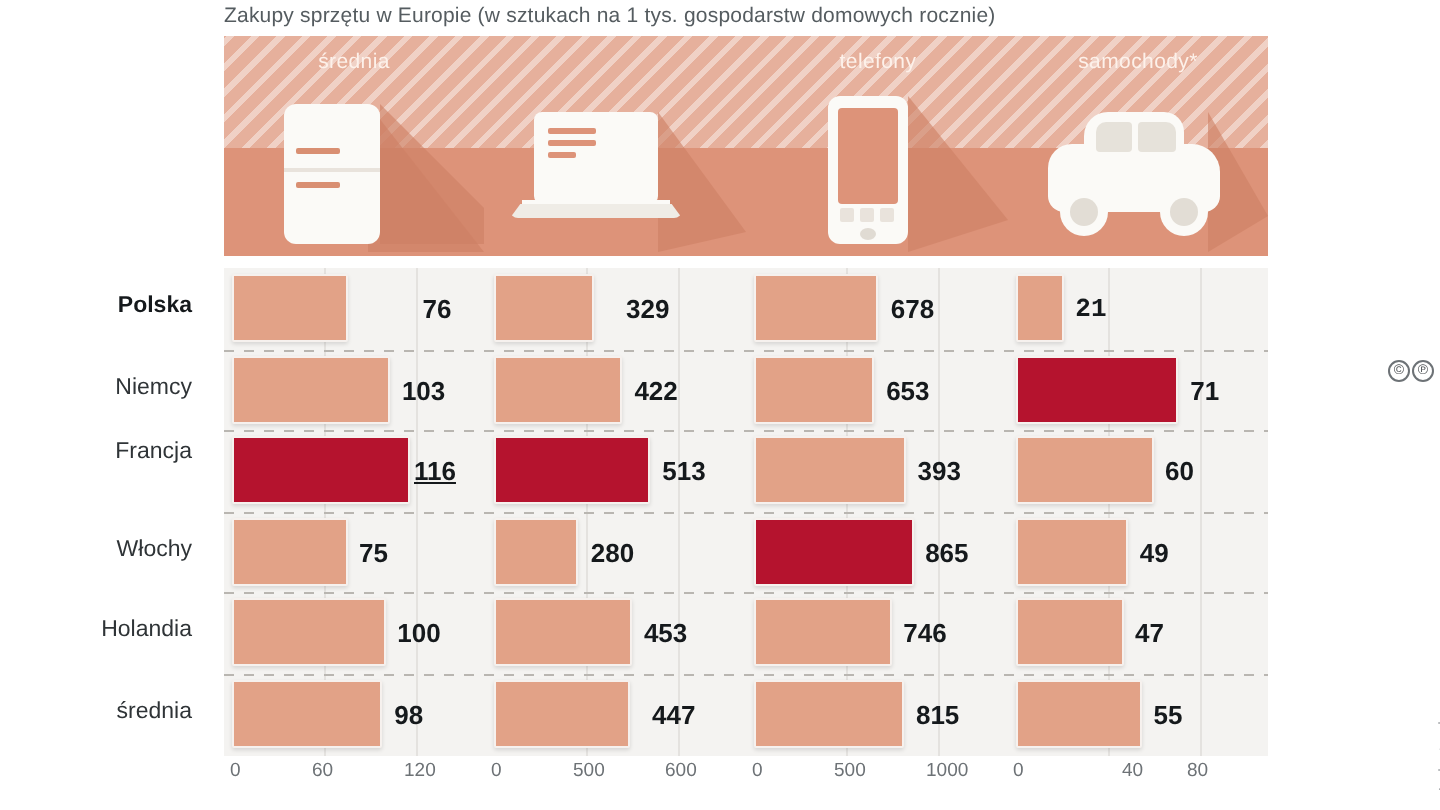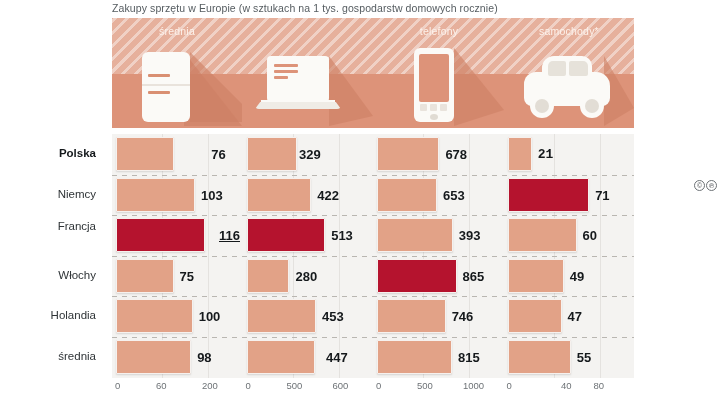--- a/index.html
+++ b/index.html
@@ -256,29 +256,29 @@
       <div class="rowline" style="top: 40.6px;"></div>
       <div class="rowline" style="top: 81.2px;"></div>
       <div class="rowline" style="top: 121.8px;"></div>
       <div class="rowline" style="top: 162.4px;"></div>
       <div class="rowline" style="top: 203px;"></div>
       <div class="bar" style="left: 4px; top: 3px; width: 58.2667px;"></div>
       <div class="val" style="left: 68.2667px; top: 13px; margin-left: 31px;">76</div>
       <div class="bar" style="left: 4px; top: 43.6px; width: 78.9667px;"></div>
       <div class="val" style="left: 88.9667px; top: 53.6px;">103</div>
       <div class="bar hi" style="left: 4px; top: 84.2px; width: 88.9333px;"></div>
-      <div class="val" style="left: 107px; top: 94.2px; text-decoration: underline;">116</div>
+      <div class="val" style="left: 95px; top: 94.2px; text-decoration: underline;">116</div>
       <div class="bar" style="left: 4px; top: 124.8px; width: 57.5px;"></div>
       <div class="val" style="left: 67.5px; top: 134.8px;">75</div>
       <div class="bar" style="left: 4px; top: 165.4px; width: 76.6667px;"></div>
       <div class="val" style="left: 86.6667px; top: 175.4px;">100</div>
       <div class="bar" style="left: 4px; top: 206px; width: 75.1333px;"></div>
       <div class="val" style="left: 85.1333px; top: 216px;">98</div>
       <div class="bar" style="left: 134.5px; top: 3px; width: 50.4467px;"></div>
-      <div class="val" style="left: 187px; top: 13px;">329</div>
+      <div class="val" style="left: 201px; top: 13px;">329</div>
       <div class="bar" style="left: 134.5px; top: 43.6px; width: 64.7067px;"></div>
       <div class="val" style="left: 205.207px; top: 53.6px;">422</div>
       <div class="bar hi" style="left: 134.5px; top: 84.2px; width: 78.66px;"></div>
       <div class="val" style="left: 219.16px; top: 94.2px;">513</div>
       <div class="bar" style="left: 134.5px; top: 124.8px; width: 42.9333px;"></div>
       <div class="val" style="left: 183.433px; top: 134.8px;">280</div>
       <div class="bar" style="left: 134.5px; top: 165.4px; width: 69.46px;"></div>
       <div class="val" style="left: 209.96px; top: 175.4px;">453</div>
       <div class="bar" style="left: 134.5px; top: 206px; width: 68.54px;"></div>
       <div class="val" style="left: 214px; top: 216px;">447</div>
@@ -304,21 +304,21 @@
       <div class="val" style="left: 457.85px; top: 134.8px;">49</div>
       <div class="bar" style="left: 395.5px; top: 165.4px; width: 54.05px;"></div>
       <div class="val" style="left: 455.55px; top: 175.4px;">47</div>
       <div class="bar" style="left: 395.5px; top: 206px; width: 63.25px;"></div>
       <div class="val" style="left: 464.75px; top: 216px;">55</div>
     </div>
 
   <div class="axis">
       <div class="tick" style="left: 3px;">0</div>
       <div class="tick" style="left: 44px;">60</div>
-      <div class="tick" style="left: 90px;">200</div>
+      <div class="tick" style="left: 90px;">120</div>
       <div class="tick" style="left: 133.5px;">0</div>
       <div class="tick" style="left: 174.5px;">500</div>
       <div class="tick" style="left: 220.5px;">600</div>
       <div class="tick" style="left: 264px;">0</div>
       <div class="tick" style="left: 305px;">500</div>
       <div class="tick" style="left: 351px;">1000</div>
       <div class="tick" style="left: 394.5px;">0</div>
       <div class="tick" style="left: 449px;">40</div>
       <div class="tick" style="left: 481.5px;">80</div>
     </div>

